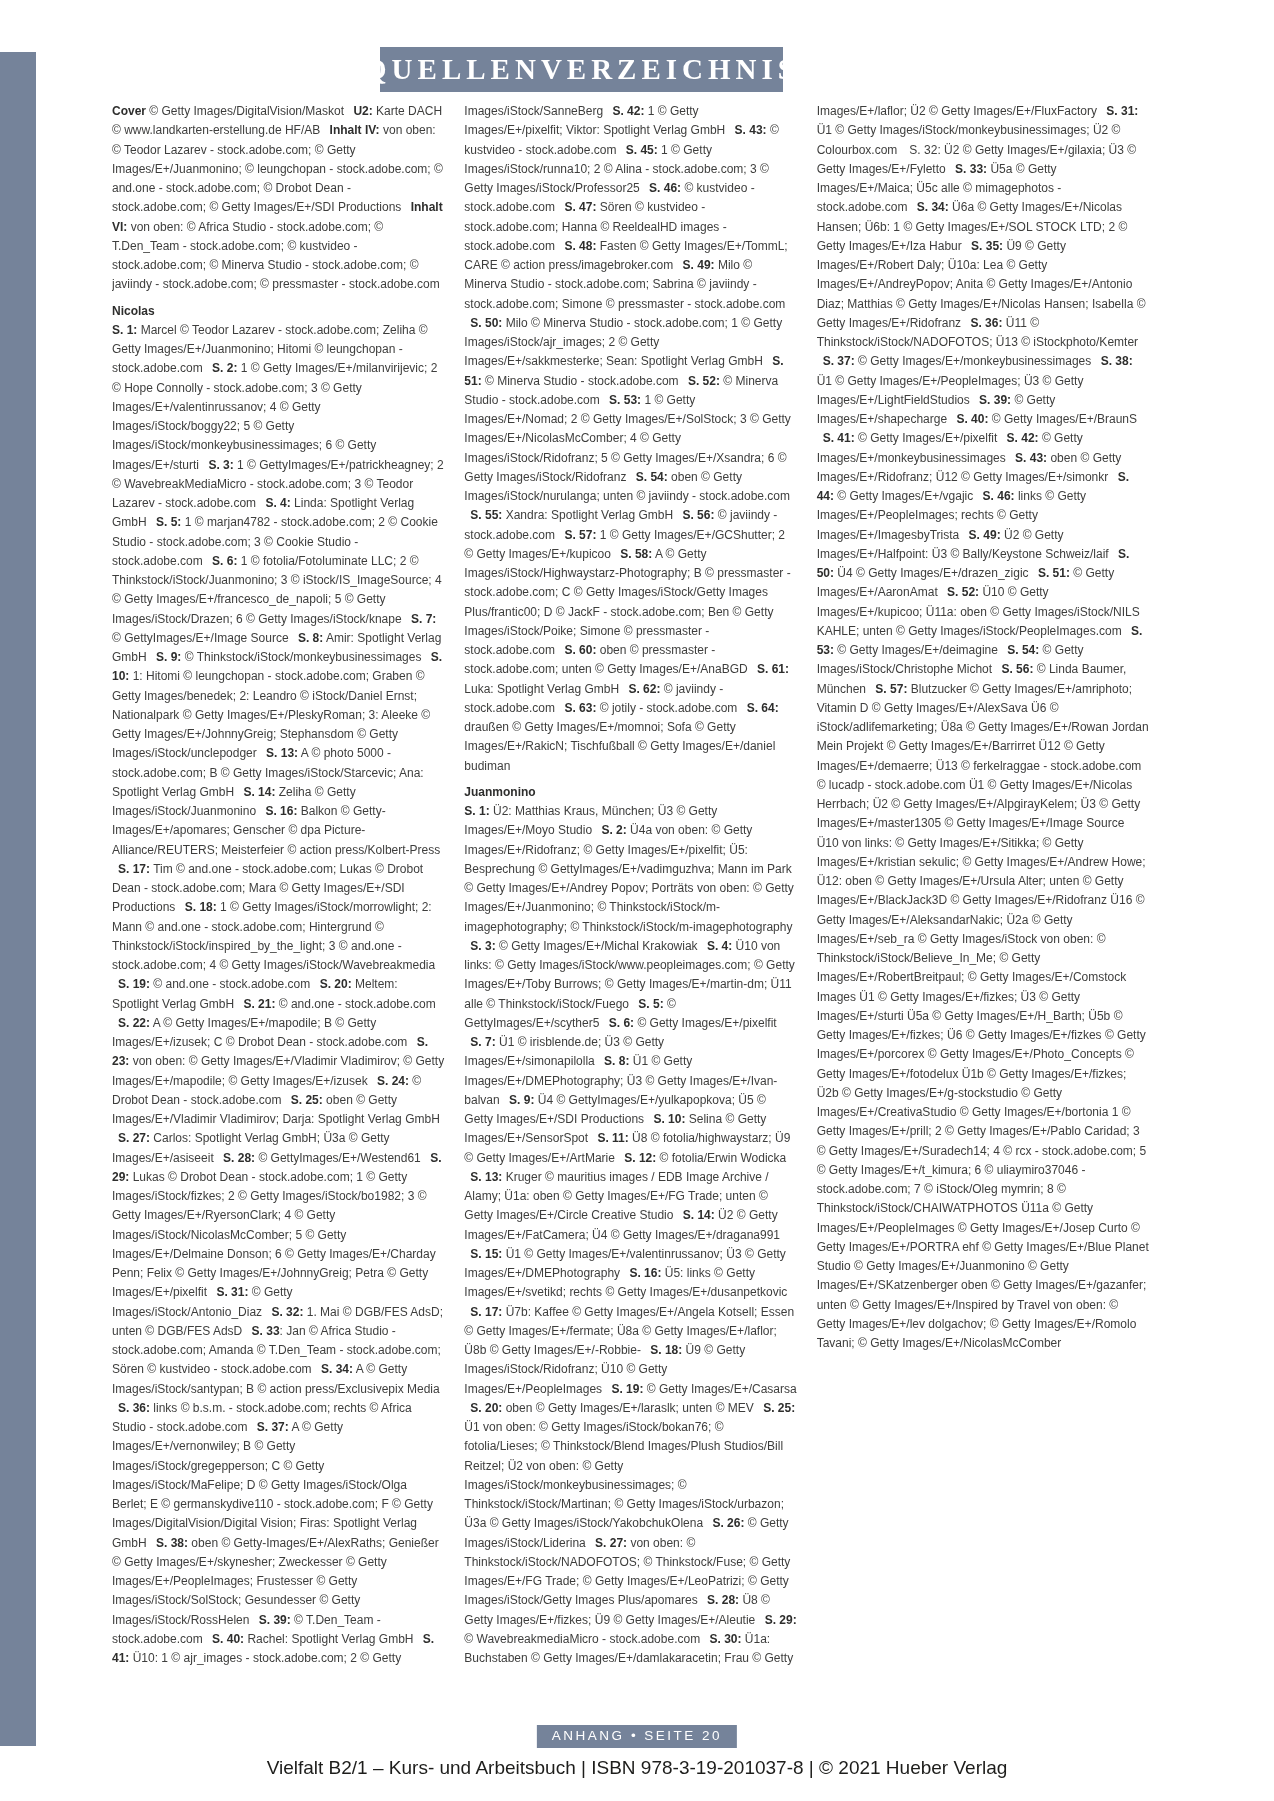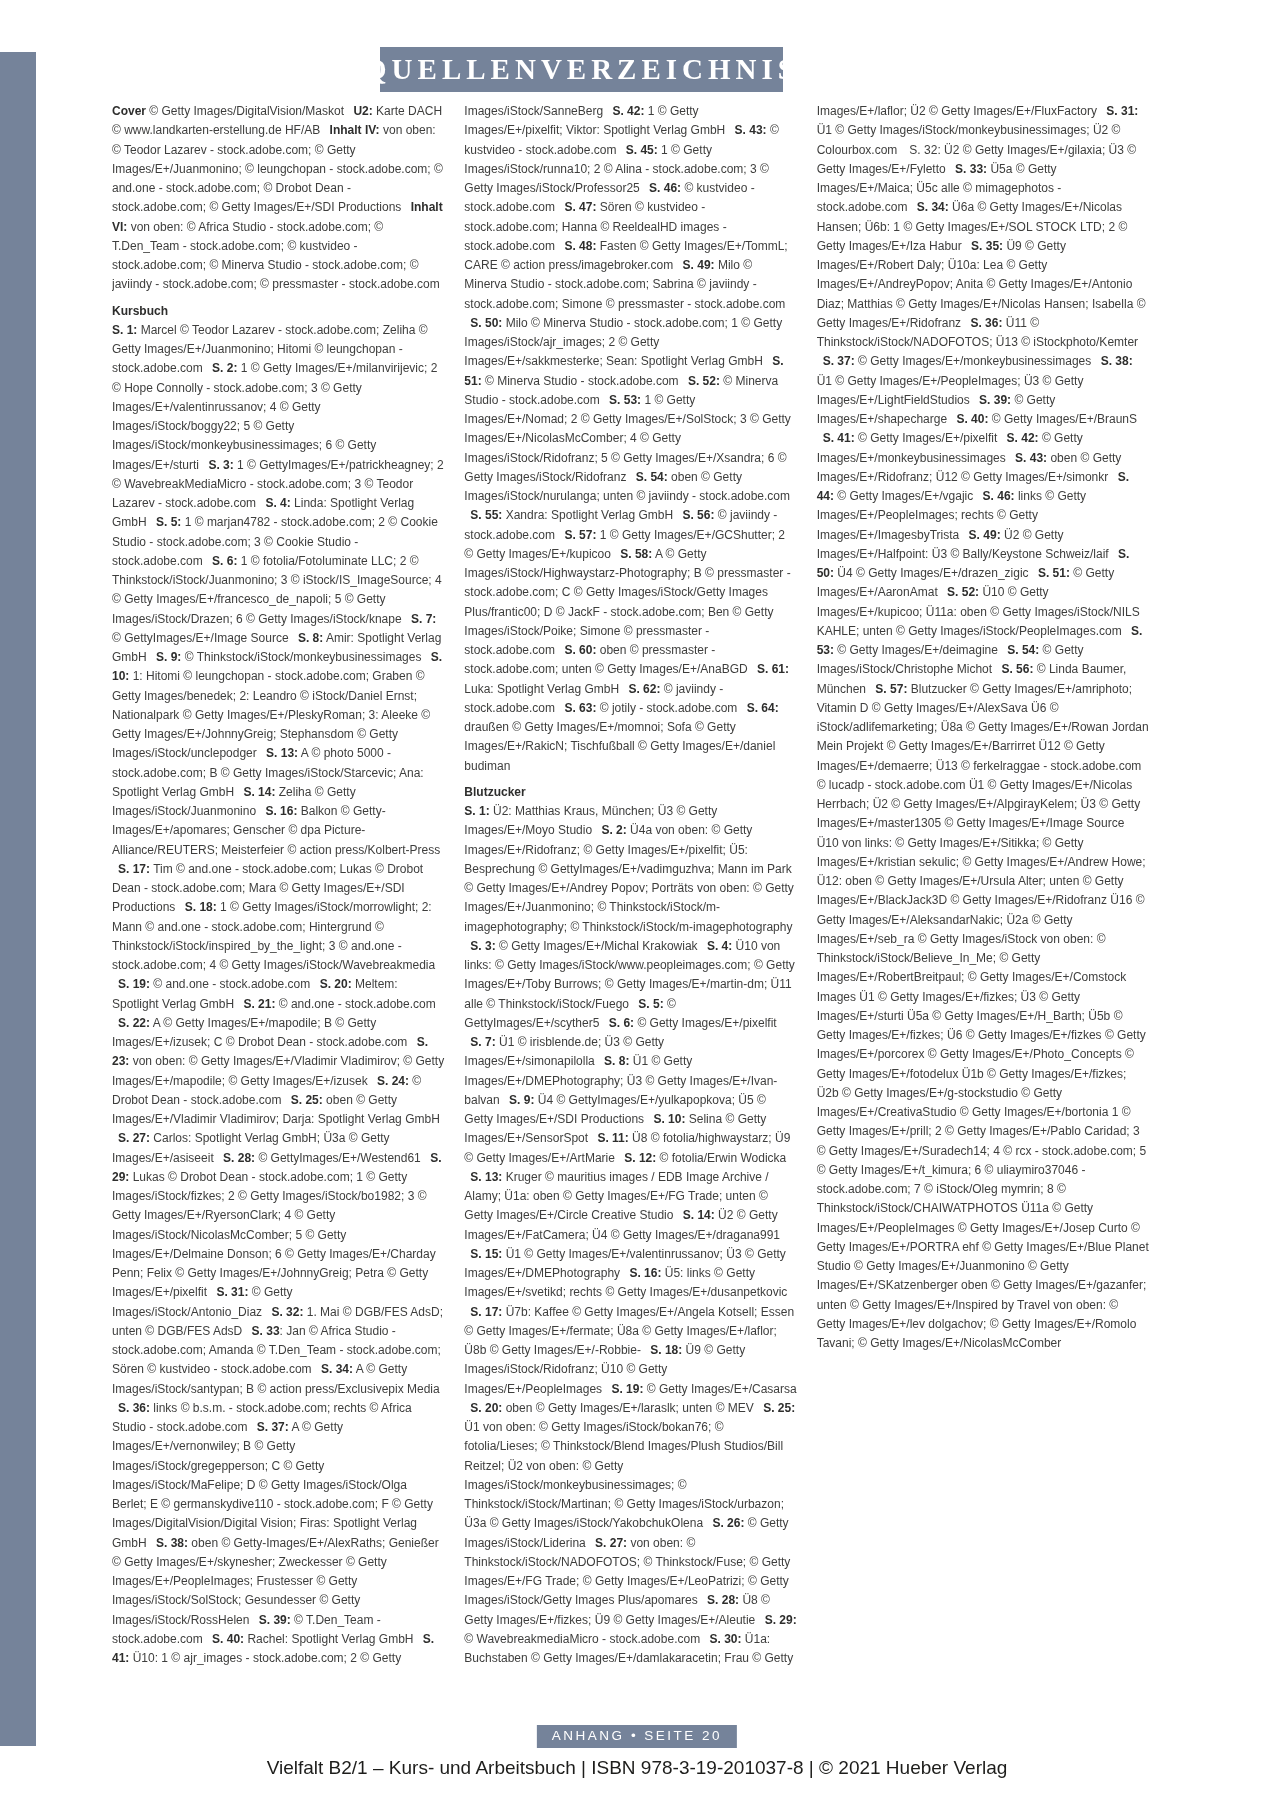--- a/index.html
+++ b/index.html
@@ -43,23 +43,23 @@
 </head>
 <body>
 
 <div class="page">
   <div class="left-bar"></div>
   <div class="banner">
     <span>QUELLENVERZEICHNIS</span>
   </div>
   <div class="credits">
       <p class="p"><b>Cover</b> © Getty Images/DigitalVision/Maskot <b>U2:</b> Karte DACH © www.landkarten-erstellung.de HF/AB <b>Inhalt IV:</b> von oben: © Teodor Lazarev - stock.adobe.com; © Getty Images/E+/Juanmonino; © leungchopan - stock.adobe.com; © and.one - stock.adobe.com; © Drobot Dean - stock.adobe.com; © Getty Images/E+/SDI Productions <b>Inhalt VI:</b> von oben: © Africa Studio - stock.adobe.com; © T.Den_Team - stock.adobe.com; © kustvideo - stock.adobe.com; © Minerva Studio - stock.adobe.com; © javiindy - stock.adobe.com; © pressmaster - stock.adobe.com</p>
-      <p class="h">Kursbuch</p>
+      <p class="h">Nicolas</p>
       <p class="p"><b>S. 1:</b> Marcel © Teodor Lazarev - stock.adobe.com; Zeliha © Getty Images/E+/Juanmonino; Hitomi © leungchopan - stock.adobe.com <b>S. 2:</b> 1 © Getty Images/E+/milanvirijevic; 2 © Hope Connolly - stock.adobe.com; 3 © Getty Images/E+/valentinrussanov; 4 © Getty Images/iStock/boggy22; 5 © Getty Images/iStock/monkeybusinessimages; 6 © Getty Images/E+/sturti <b>S. 3:</b> 1 © GettyImages/E+/patrickheagney; 2 © WavebreakMediaMicro - stock.adobe.com; 3 © Teodor Lazarev - stock.adobe.com <b>S. 4:</b> Linda: Spotlight Verlag GmbH <b>S. 5:</b> 1 © marjan4782 - stock.adobe.com; 2 © Cookie Studio - stock.adobe.com; 3 © Cookie Studio - stock.adobe.com <b>S. 6:</b> 1 © fotolia/Fotoluminate LLC; 2 © Thinkstock/iStock/Juanmonino; 3 © iStock/IS_ImageSource; 4 © Getty Images/E+/francesco_de_napoli; 5 © Getty Images/iStock/Drazen; 6 © Getty Images/iStock/knape <b>S. 7:</b> © GettyImages/E+/Image Source <b>S. 8:</b> Amir: Spotlight Verlag GmbH <b>S. 9:</b> © Thinkstock/iStock/monkeybusinessimages <b>S. 10:</b> 1: Hitomi © leungchopan - stock.adobe.com; Graben © Getty Images/benedek; 2: Leandro © iStock/Daniel Ernst; Nationalpark © Getty Images/E+/PleskyRoman; 3: Aleeke © Getty Images/E+/JohnnyGreig; Stephansdom © Getty Images/iStock/unclepodger <b>S. 13:</b> A © photo 5000 - stock.adobe.com; B © Getty Images/iStock/Starcevic; Ana: Spotlight Verlag GmbH <b>S. 14:</b> Zeliha © Getty Images/iStock/Juanmonino <b>S. 16:</b> Balkon © Getty-Images/E+/apomares; Genscher © dpa Picture-Alliance/REUTERS; Meisterfeier © action press/Kolbert-Press <b>S. 17:</b> Tim © and.one - stock.adobe.com; Lukas © Drobot Dean - stock.adobe.com; Mara © Getty Images/E+/SDI Productions <b>S. 18:</b> 1 © Getty Images/iStock/morrowlight; 2: Mann © and.one - stock.adobe.com; Hintergrund © Thinkstock/iStock/inspired_by_the_light; 3 © and.one - stock.adobe.com; 4 © Getty Images/iStock/Wavebreakmedia <b>S. 19:</b> © and.one - stock.adobe.com <b>S. 20:</b> Meltem: Spotlight Verlag GmbH <b>S. 21:</b> © and.one - stock.adobe.com <b>S. 22:</b> A © Getty Images/E+/mapodile; B © Getty Images/E+/izusek; C © Drobot Dean - stock.adobe.com <b>S. 23:</b> von oben: © Getty Images/E+/Vladimir Vladimirov; © Getty Images/E+/mapodile; © Getty Images/E+/izusek <b>S. 24:</b> © Drobot Dean - stock.adobe.com <b>S. 25:</b> oben © Getty Images/E+/Vladimir Vladimirov; Darja: Spotlight Verlag GmbH <b>S. 27:</b> Carlos: Spotlight Verlag GmbH; Ü3a © Getty Images/E+/asiseeit <b>S. 28:</b> © GettyImages/E+/Westend61 <b>S. 29:</b> Lukas © Drobot Dean - stock.adobe.com; 1 © Getty Images/iStock/fizkes; 2 © Getty Images/iStock/bo1982; 3 © Getty Images/E+/RyersonClark; 4 © Getty Images/iStock/NicolasMcComber; 5 © Getty Images/E+/Delmaine Donson; 6 © Getty Images/E+/Charday Penn; Felix © Getty Images/E+/JohnnyGreig; Petra © Getty Images/E+/pixelfit <b>S. 31:</b> © Getty Images/iStock/Antonio_Diaz <b>S. 32:</b> 1. Mai © DGB/FES AdsD; unten © DGB/FES AdsD <b>S. 33</b>: Jan © Africa Studio - stock.adobe.com; Amanda © T.Den_Team - stock.adobe.com; Sören © kustvideo - stock.adobe.com <b>S. 34:</b> A © Getty Images/iStock/santypan; B © action press/Exclusivepix Media <b>S. 36:</b> links © b.s.m. - stock.adobe.com; rechts © Africa Studio - stock.adobe.com <b>S. 37:</b> A © Getty Images/E+/vernonwiley; B © Getty Images/iStock/gregepperson; C © Getty Images/iStock/MaFelipe; D © Getty Images/iStock/Olga Berlet; E © germanskydive110 - stock.adobe.com; F © Getty Images/DigitalVision/Digital Vision; Firas: Spotlight Verlag GmbH <b>S. 38:</b> oben © Getty-Images/E+/AlexRaths; Genießer © Getty Images/E+/skynesher; Zweckesser © Getty Images/E+/PeopleImages; Frustesser © Getty Images/iStock/SolStock; Gesundesser © Getty Images/iStock/RossHelen <b>S. 39:</b> © T.Den_Team - stock.adobe.com <b>S. 40:</b> Rachel: Spotlight Verlag GmbH <b>S. 41:</b> Ü10: 1 © ajr_images - stock.adobe.com; 2 © Getty Images/iStock/SanneBerg <b>S. 42:</b> 1 © Getty Images/E+/pixelfit; Viktor: Spotlight Verlag GmbH <b>S. 43:</b> © kustvideo - stock.adobe.com <b>S. 45:</b> 1 © Getty Images/iStock/runna10; 2 © Alina - stock.adobe.com; 3 © Getty Images/iStock/Professor25 <b>S. 46:</b> © kustvideo - stock.adobe.com <b>S. 47:</b> Sören © kustvideo - stock.adobe.com; Hanna © ReeldealHD images - stock.adobe.com <b>S. 48:</b> Fasten © Getty Images/E+/TommL; CARE © action press/imagebroker.com <b>S. 49:</b> Milo © Minerva Studio - stock.adobe.com; Sabrina © javiindy - stock.adobe.com; Simone © pressmaster - stock.adobe.com <b>S. 50:</b> Milo © Minerva Studio - stock.adobe.com; 1 © Getty Images/iStock/ajr_images; 2 © Getty Images/E+/sakkmesterke; Sean: Spotlight Verlag GmbH <b>S. 51:</b> © Minerva Studio - stock.adobe.com <b>S. 52:</b> © Minerva Studio - stock.adobe.com <b>S. 53:</b> 1 © Getty Images/E+/Nomad; 2 © Getty Images/E+/SolStock; 3 © Getty Images/E+/NicolasMcComber; 4 © Getty Images/iStock/Ridofranz; 5 © Getty Images/E+/Xsandra; 6 © Getty Images/iStock/Ridofranz <b>S. 54:</b> oben © Getty Images/iStock/nurulanga; unten © javiindy - stock.adobe.com <b>S. 55:</b> Xandra: Spotlight Verlag GmbH <b>S. 56:</b> © javiindy - stock.adobe.com <b>S. 57:</b> 1 © Getty Images/E+/GCShutter; 2 © Getty Images/E+/kupicoo <b>S. 58:</b> A © Getty Images/iStock/Highwaystarz-Photography; B © pressmaster - stock.adobe.com; C © Getty Images/iStock/Getty Images Plus/frantic00; D © JackF - stock.adobe.com; Ben © Getty Images/iStock/Poike; Simone © pressmaster - stock.adobe.com <b>S. 60:</b> oben © pressmaster - stock.adobe.com; unten © Getty Images/E+/AnaBGD <b>S. 61:</b> Luka: Spotlight Verlag GmbH <b>S. 62:</b> © javiindy - stock.adobe.com <b>S. 63:</b> © jotily - stock.adobe.com <b>S. 64:</b> draußen © Getty Images/E+/momnoi; Sofa © Getty Images/E+/RakicN; Tischfußball © Getty Images/E+/daniel budiman</p>
-      <p class="h">Blutzucker</p>
+      <p class="h">Juanmonino</p>
       <p class="p"><b>S. 1:</b> Ü2: Matthias Kraus, München; Ü3 © Getty Images/E+/Moyo Studio <b>S. 2:</b> Ü4a von oben: © Getty Images/E+/Ridofranz; © Getty Images/E+/pixelfit; Ü5: Besprechung © GettyImages/E+/vadimguzhva; Mann im Park © Getty Images/E+/Andrey Popov; Porträts von oben: © Getty Images/E+/Juanmonino; © Thinkstock/iStock/m-imagephotography; © Thinkstock/iStock/m-imagephotography <b>S. 3:</b> © Getty Images/E+/Michal Krakowiak <b>S. 4:</b> Ü10 von links: © Getty Images/iStock/www.peopleimages.com; © Getty Images/E+/Toby Burrows; © Getty Images/E+/martin-dm; Ü11 alle © Thinkstock/iStock/Fuego <b>S. 5:</b> © GettyImages/E+/scyther5 <b>S. 6:</b> © Getty Images/E+/pixelfit <b>S. 7:</b> Ü1 © irisblende.de; Ü3 © Getty Images/E+/simonapilolla <b>S. 8:</b> Ü1 © Getty Images/E+/DMEPhotography; Ü3 © Getty Images/E+/Ivan-balvan <b>S. 9:</b> Ü4 © GettyImages/E+/yulkapopkova; Ü5 © Getty Images/E+/SDI Productions <b>S. 10:</b> Selina © Getty Images/E+/SensorSpot <b>S. 11:</b> Ü8 © fotolia/highwaystarz; Ü9 © Getty Images/E+/ArtMarie <b>S. 12:</b> © fotolia/Erwin Wodicka <b>S. 13:</b> Kruger © mauritius images / EDB Image Archive / Alamy; Ü1a: oben © Getty Images/E+/FG Trade; unten © Getty Images/E+/Circle Creative Studio <b>S. 14:</b> Ü2 © Getty Images/E+/FatCamera; Ü4 © Getty Images/E+/dragana991 <b>S. 15:</b> Ü1 © Getty Images/E+/valentinrussanov; Ü3 © Getty Images/E+/DMEPhotography <b>S. 16:</b> Ü5: links © Getty Images/E+/svetikd; rechts © Getty Images/E+/dusanpetkovic <b>S. 17:</b> Ü7b: Kaffee © Getty Images/E+/Angela Kotsell; Essen © Getty Images/E+/fermate; Ü8a © Getty Images/E+/laflor; Ü8b © Getty Images/E+/-Robbie- <b>S. 18:</b> Ü9 © Getty Images/iStock/Ridofranz; Ü10 © Getty Images/E+/PeopleImages <b>S. 19:</b> © Getty Images/E+/Casarsa <b>S. 20:</b> oben © Getty Images/E+/laraslk; unten © MEV <b>S. 25:</b> Ü1 von oben: © Getty Images/iStock/bokan76; © fotolia/Lieses; © Thinkstock/Blend Images/Plush Studios/Bill Reitzel; Ü2 von oben: © Getty Images/iStock/monkeybusinessimages; © Thinkstock/iStock/Martinan; © Getty Images/iStock/urbazon; Ü3a © Getty Images/iStock/YakobchukOlena <b>S. 26:</b> © Getty Images/iStock/Liderina <b>S. 27:</b> von oben: © Thinkstock/iStock/NADOFOTOS; © Thinkstock/Fuse; © Getty Images/E+/FG Trade; © Getty Images/E+/LeoPatrizi; © Getty Images/iStock/Getty Images Plus/apomares <b>S. 28:</b> Ü8 © Getty Images/E+/fizkes; Ü9 © Getty Images/E+/Aleutie <b>S. 29:</b> © WavebreakmediaMicro - stock.adobe.com <b>S. 30:</b> Ü1a: Buchstaben © Getty Images/E+/damlakaracetin; Frau © Getty Images/E+/laflor; Ü2 © Getty Images/E+/FluxFactory <b>S. 31:</b> Ü1 © Getty Images/iStock/monkeybusinessimages; Ü2 © Colourbox.com S. 32: Ü2 © Getty Images/E+/gilaxia; Ü3 © Getty Images/E+/Fyletto <b>S. 33:</b> Ü5a © Getty Images/E+/Maica; Ü5c alle © mimagephotos - stock.adobe.com <b>S. 34:</b> Ü6a © Getty Images/E+/Nicolas Hansen; Ü6b: 1 © Getty Images/E+/SOL STOCK LTD; 2 © Getty Images/E+/Iza Habur <b>S. 35:</b> Ü9 © Getty Images/E+/Robert Daly; Ü10a: Lea © Getty Images/E+/AndreyPopov; Anita © Getty Images/E+/Antonio Diaz; Matthias © Getty Images/E+/Nicolas Hansen; Isabella © Getty Images/E+/Ridofranz <b>S. 36:</b> Ü11 © Thinkstock/iStock/NADOFOTOS; Ü13 © iStockphoto/Kemter <b>S. 37:</b> © Getty Images/E+/monkeybusinessimages <b>S. 38:</b> Ü1 © Getty Images/E+/PeopleImages; Ü3 © Getty Images/E+/LightFieldStudios <b>S. 39:</b> © Getty Images/E+/shapecharge <b>S. 40:</b> © Getty Images/E+/BraunS <b>S. 41:</b> © Getty Images/E+/pixelfit <b>S. 42:</b> © Getty Images/E+/monkeybusinessimages <b>S. 43:</b> oben © Getty Images/E+/Ridofranz; Ü12 © Getty Images/E+/simonkr <b>S. 44:</b> © Getty Images/E+/vgajic <b>S. 46:</b> links © Getty Images/E+/PeopleImages; rechts © Getty Images/E+/ImagesbyTrista <b>S. 49:</b> Ü2 © Getty Images/E+/Halfpoint: Ü3 © Bally/Keystone Schweiz/laif <b>S. 50:</b> Ü4 © Getty Images/E+/drazen_zigic <b>S. 51:</b> © Getty Images/E+/AaronAmat <b>S. 52:</b> Ü10 © Getty Images/E+/kupicoo; Ü11a: oben © Getty Images/iStock/NILS KAHLE; unten © Getty Images/iStock/PeopleImages.com <b>S. 53:</b> © Getty Images/E+/deimagine <b>S. 54:</b> © Getty Images/iStock/Christophe Michot <b>S. 56:</b> © Linda Baumer, München <b>S. 57:</b> Blutzucker © Getty Images/E+/amriphoto; Vitamin D © Getty Images/E+/AlexSava  Ü6 © iStock/adlifemarketing; Ü8a © Getty Images/E+/Rowan Jordan  Mein Projekt © Getty Images/E+/Barrirret  Ü12 © Getty Images/E+/demaerre; Ü13 © ferkelraggae - stock.adobe.com  © lucadp - stock.adobe.com  Ü1 © Getty Images/E+/Nicolas Herrbach; Ü2 © Getty Images/E+/AlpgirayKelem; Ü3 © Getty Images/E+/master1305  © Getty Images/E+/Image Source  Ü10 von links: © Getty Images/E+/Sitikka; © Getty Images/E+/kristian sekulic; © Getty Images/E+/Andrew Howe; Ü12: oben © Getty Images/E+/Ursula Alter; unten © Getty Images/E+/BlackJack3D  © Getty Images/E+/Ridofranz  Ü16 © Getty Images/E+/AleksandarNakic; Ü2a © Getty Images/E+/seb_ra  © Getty Images/iStock  von oben: © Thinkstock/iStock/Believe_In_Me; © Getty Images/E+/RobertBreitpaul; © Getty Images/E+/Comstock Images  Ü1 © Getty Images/E+/fizkes; Ü3 © Getty Images/E+/sturti  Ü5a © Getty Images/E+/H_Barth; Ü5b © Getty Images/E+/fizkes; Ü6 © Getty Images/E+/fizkes  © Getty Images/E+/porcorex  © Getty Images/E+/Photo_Concepts  © Getty Images/E+/fotodelux  Ü1b © Getty Images/E+/fizkes; Ü2b © Getty Images/E+/g-stockstudio  © Getty Images/E+/CreativaStudio  © Getty Images/E+/bortonia  1 © Getty Images/E+/prill; 2 © Getty Images/E+/Pablo Caridad; 3 © Getty Images/E+/Suradech14; 4 © rcx - stock.adobe.com; 5 © Getty Images/E+/t_kimura; 6 © uliaymiro37046 - stock.adobe.com; 7 © iStock/Oleg mymrin; 8 © Thinkstock/iStock/CHAIWATPHOTOS  Ü11a © Getty Images/E+/PeopleImages  © Getty Images/E+/Josep Curto  © Getty Images/E+/PORTRA ehf  © Getty Images/E+/Blue Planet Studio  © Getty Images/E+/Juanmonino  © Getty Images/E+/SKatzenberger  oben © Getty Images/E+/gazanfer; unten © Getty Images/E+/Inspired by Travel  von oben: © Getty Images/E+/lev dolgachov; © Getty Images/E+/Romolo Tavani; © Getty Images/E+/NicolasMcComber</p>
     </div>
   <div class="footer-badge">
     <span>ANHANG • SEITE 20</span>
   </div>
   <div class="footer-line">
     <span>Vielfalt B2/1 – Kurs- und Arbeitsbuch | ISBN 978-3-19-201037-8 | © 2021 Hueber Verlag</span>
   </div>
 </div>
 

